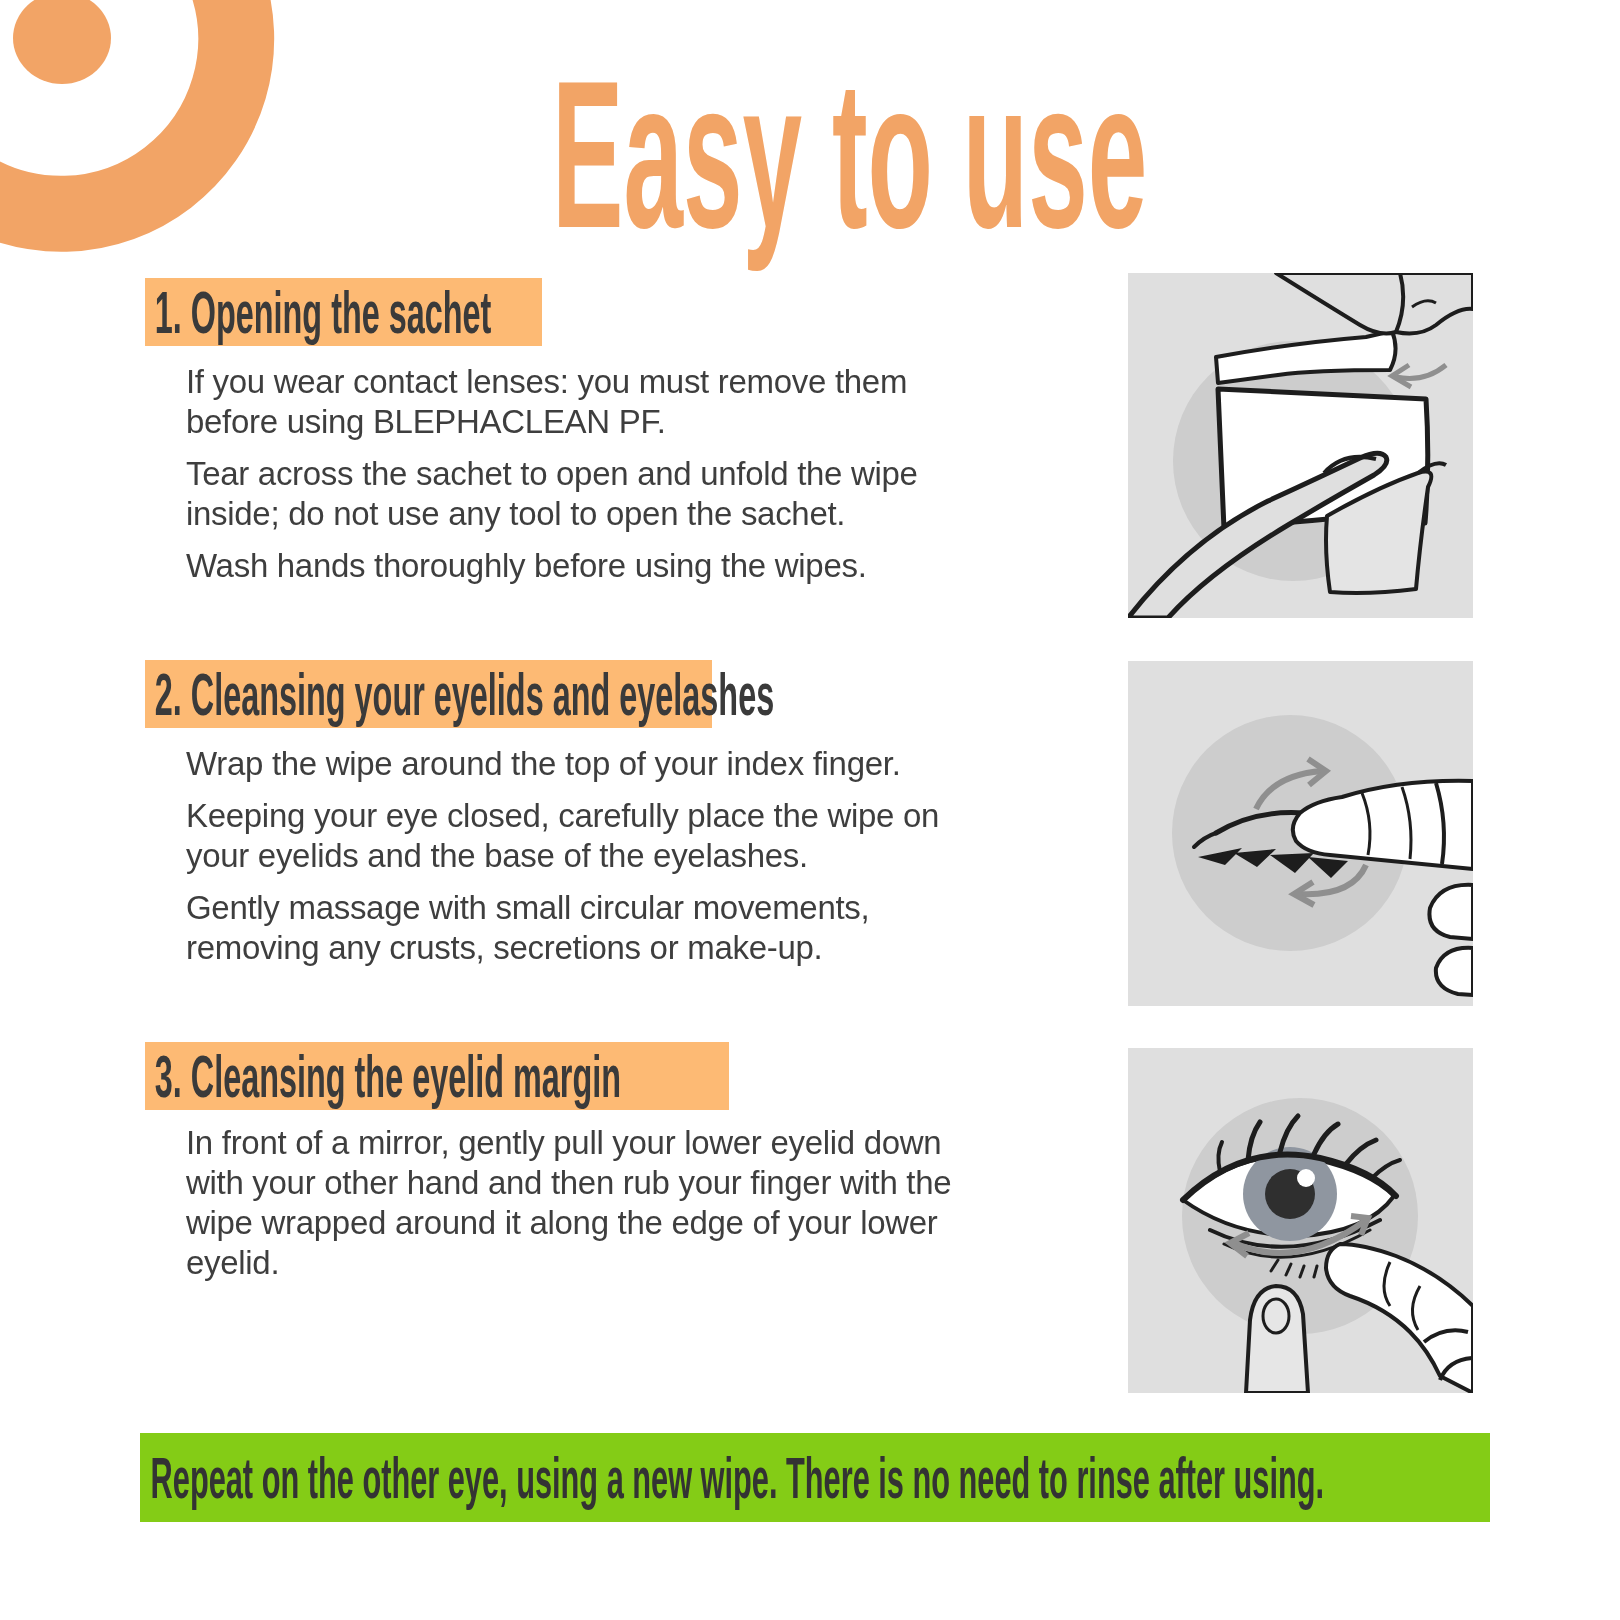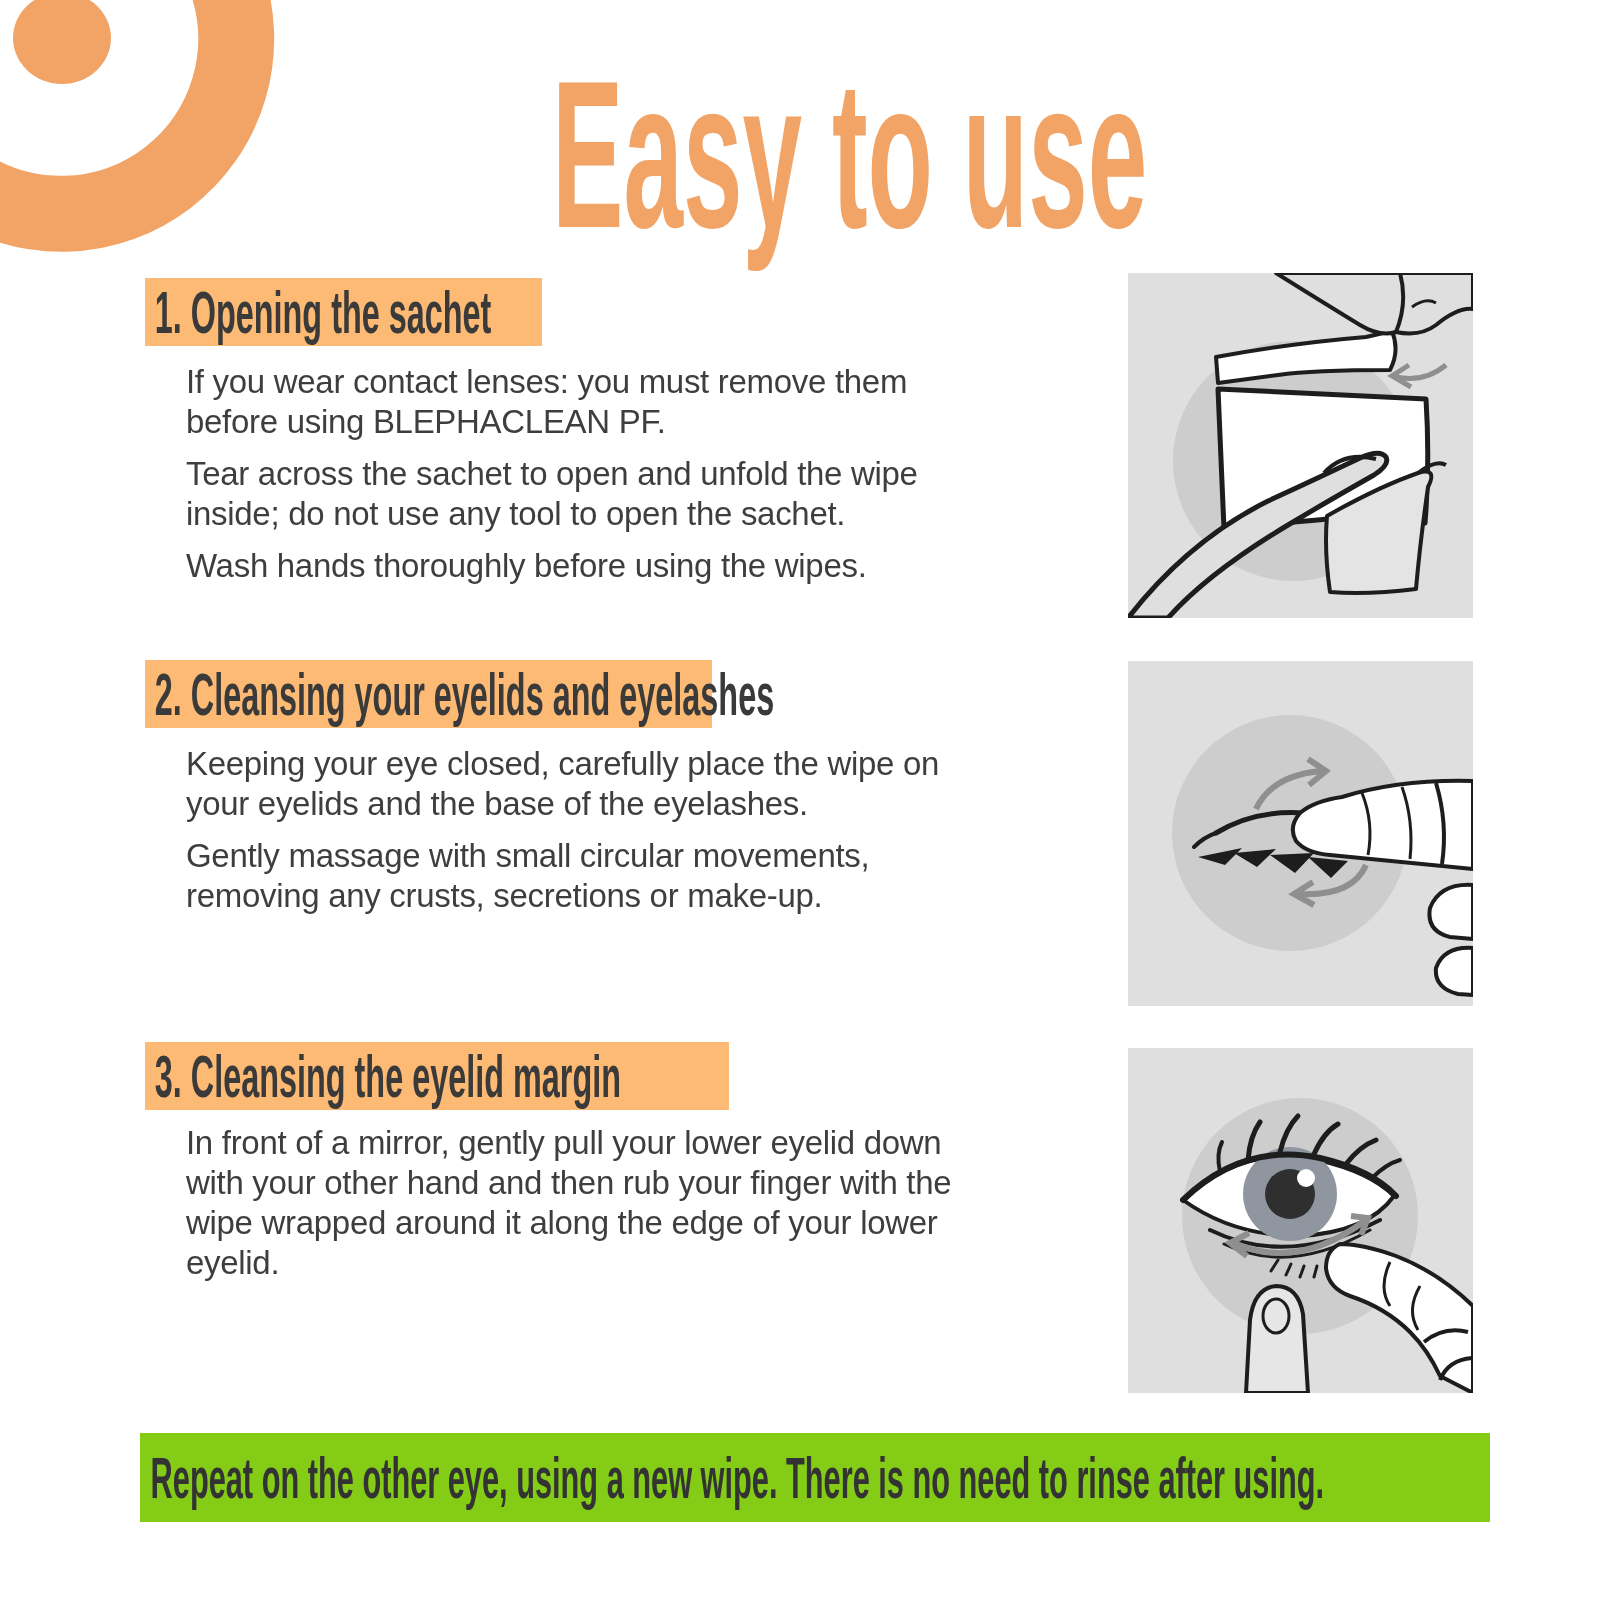--- a/index.html
+++ b/index.html
@@ -103,20 +103,21 @@
     <path d="M196,200 Q216,178 248,186" fill="none" stroke="#1D1D1D" stroke-width="4"></path>
 
     <path d="M199,243 Q250,214 290,200 Q310,194 300,214 Q292,270 288,316 Q240,322 202,319 Q196,278 199,243 Z" fill="#E4E4E4" stroke="#1D1D1D" stroke-width="4" stroke-linejoin="round"></path>
     <path d="M290,200 Q308,186 318,192" fill="none" stroke="#1D1D1D" stroke-width="4"></path>
   </svg>
 
   <div class="step-heading" id="heading-2">
     <span class="cond">2. Cleansing your eyelids and eyelashes</span>
   </div>
   <div class="step-body" id="body-2">
+    <p>Wrap the wipe around the top of your index finger.</p>
     <p>Keeping your eye closed, carefully place the wipe on
 your eyelids and the base of the eyelashes.</p>
     <p>Gently massage with small circular movements,
 removing any crusts, secretions or make-up.</p>
   </div>
   <svg class="illo" id="illo-2" viewBox="0 0 345 345" aria-hidden="true">
     <rect width="345" height="345" fill="#DFDFDF"></rect>
     <circle cx="162" cy="172" r="118" fill="#CDCDCD"></circle>
 
     <path d="M128,148 Q144,114 194,110" fill="none" stroke="#8F8F8F" stroke-width="6"></path>

